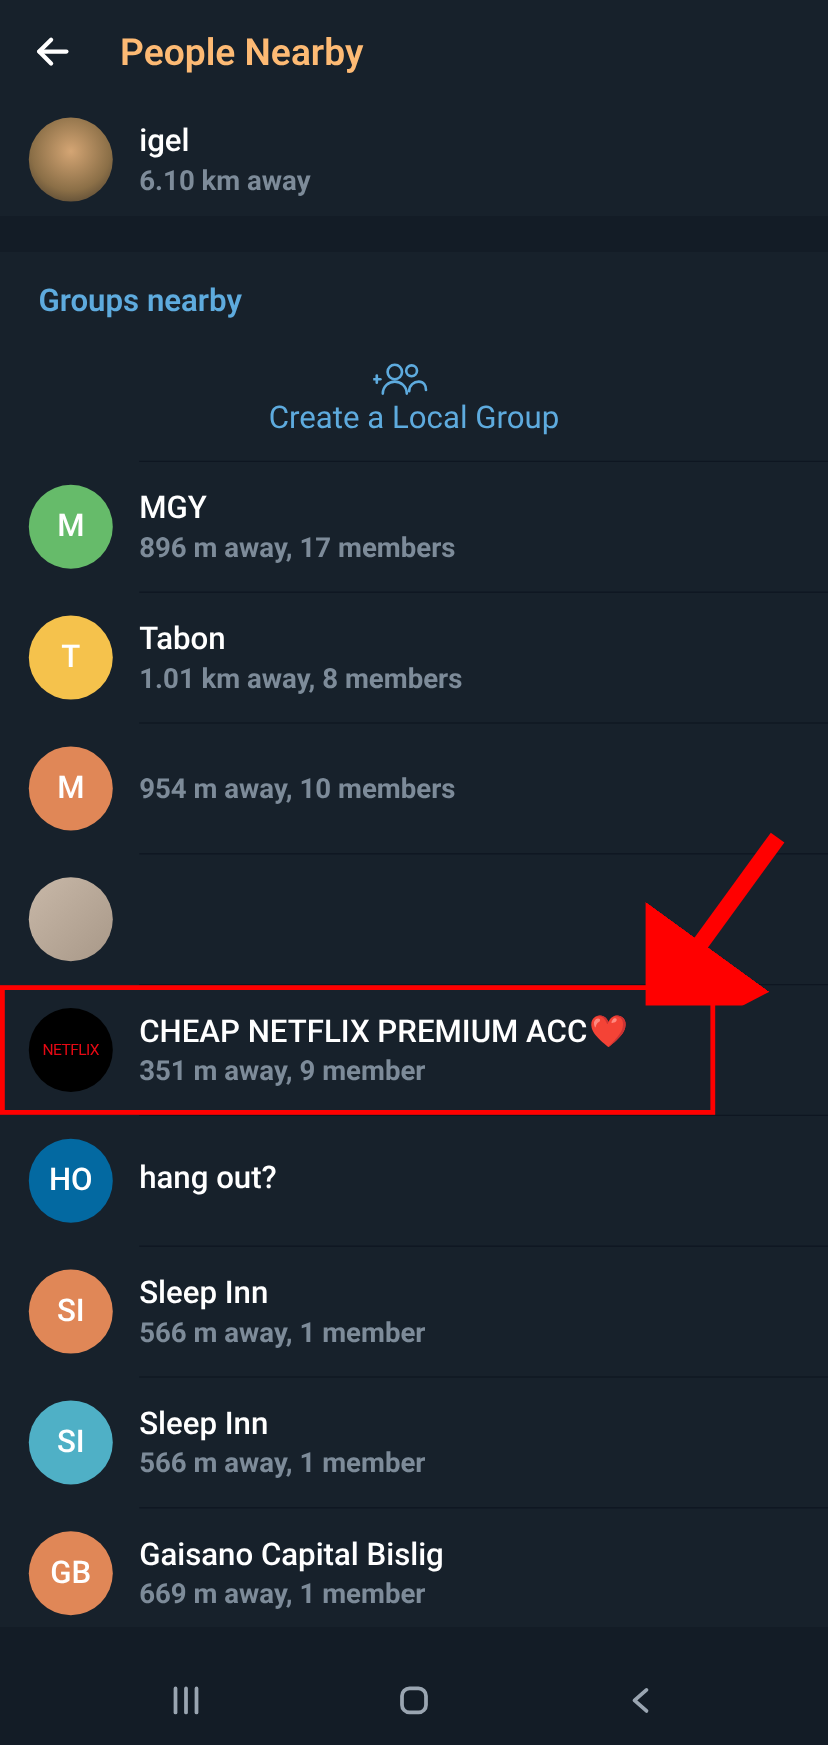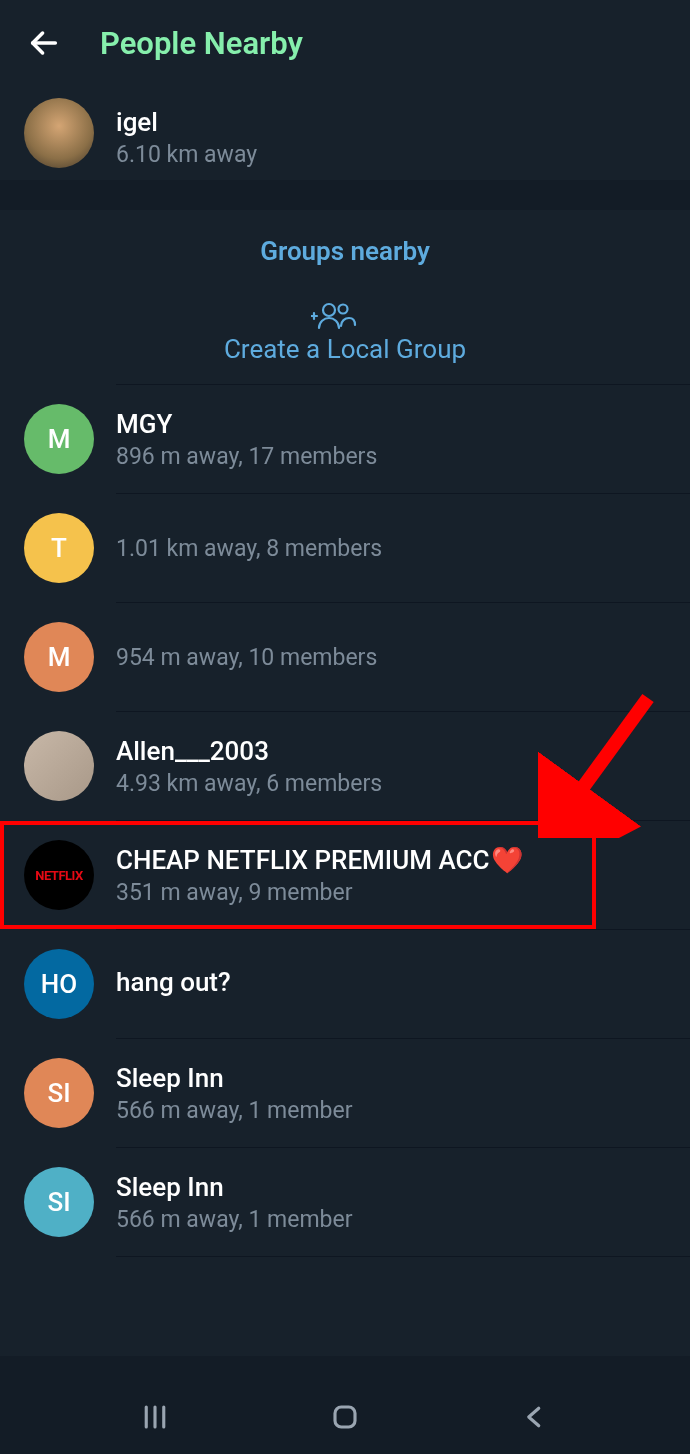--- a/index.html
+++ b/index.html
@@ -23,25 +23,25 @@
     height: 40px;
     display: flex;
     align-items: center;
     justify-content: center;
     margin-right: 36px;
   }
   .back-btn svg { stroke: #fff; }
   .header-title {
     font-size: 31px;
     font-weight: 600;
-    color: #86efac;
+    color: #fdba74;
   }
   .user-row {
     display: flex;
-    align-items: flex-end;
+    align-items: center;
     padding: 12px 24px;
     min-height: 92px;
   }
   .avatar {
     width: 70px;
     height: 70px;
     border-radius: 50%;
     margin-right: 22px;
     flex-shrink: 0;
     display: flex;
@@ -53,52 +53,52 @@
   }
   .avatar.photo1 {
     background: radial-gradient(circle at 50% 40%, #d4a574 0%, #8b6f47 60%, #3a3228 100%);
   }
   .avatar.photo2 {
     background: linear-gradient(135deg, #c8b8a8 0%, #a89888 100%);
   }
   .avatar.netflix {
     background: #000;
     font-size: 13px;
-    font-weight: 700;
+    font-weight: 400;
     color: #e50914;
     letter-spacing: -0.5px;
   }
   .avatar.green { background: #66bb6a; }
   .avatar.yellow { background: #f5c24c; }
   .avatar.orange { background: #e08757; }
   .avatar.pink { background: #0369a1; }
   .avatar.lightblue { background: #4fb0c6; }
   .row-text { flex: 1; }
   .row-name {
     font-size: 26px;
     font-weight: 500;
     color: #fff;
     margin-bottom: 4px;
     display: flex;
     align-items: center;
   }
   .row-sub {
     font-size: 23px;
     color: #7d8b99;
+    font-weight: bold;
   }
   .section-gap {
     height: 30px;
     background: #131c26;
   }
   .section-header {
     padding: 26px 32px 12px 32px;
     font-size: 26px;
     font-weight: 600;
     color: #5eabde;
-    text-align: center;
   }
   .create-row {
     display: flex;
     align-items: center;
     padding: 20px 24px;
     min-height: 80px;
     flex-direction: column;
   }
   .create-icon {
     width: 70px;
@@ -211,37 +211,34 @@
       <div class="avatar green">M</div>
       <div class="row-text">
         <div class="row-name">MGY</div>
         <div class="row-sub">896 m away, 17 members</div>
       </div>
     </div>
     <div class="divider"></div>
     <div class="group-row">
       <div class="avatar yellow">T</div>
       <div class="row-text">
+        <div class="row-name">Tabon</div>
         <div class="row-sub">1.01 km away, 8 members</div>
       </div>
     </div>
     <div class="divider"></div>
     <div class="group-row">
       <div class="avatar orange">M</div>
       <div class="row-text">
         <div class="row-sub">954 m away, 10 members</div>
       </div>
     </div>
     <div class="divider"></div>
     <div class="group-row">
       <div class="avatar photo2"></div>
-      <div class="row-text">
-        <div class="row-name">Allen___2003</div>
-        <div class="row-sub">4.93 km away, 6 members</div>
-      </div>
     </div>
     <div class="divider"></div>
     <div class="group-row highlighted">
       <div class="avatar netflix">NETFLIX</div>
       <div class="row-text">
         <div class="row-name">CHEAP NETFLIX PREMIUM ACC<span class="heart">❤️</span></div>
         <div class="row-sub">351 m away, 9 member</div>
       </div>
     </div>
     <div class="divider"></div>
@@ -261,20 +258,27 @@
     </div>
     <div class="divider"></div>
     <div class="group-row">
       <div class="avatar lightblue">SI</div>
       <div class="row-text">
         <div class="row-name">Sleep Inn</div>
         <div class="row-sub">566 m away, 1 member</div>
       </div>
     </div>
     <div class="divider"></div>
+    <div class="group-row">
+      <div class="avatar orange">GB</div>
+      <div class="row-text">
+        <div class="row-name">Gaisano Capital Bislig</div>
+        <div class="row-sub">669 m away, 1 member</div>
+      </div>
+    </div>
   </div>
 
 <div class="arrow-annotation">
   <svg width="120" height="150" viewBox="0 0 120 150">
     <defs>
       <marker id="ah" markerWidth="10" markerHeight="10" refX="2" refY="5" orient="auto">
         <polygon points="0,0 10,5 0,10" fill="#f00"></polygon>
       </marker>
     </defs>
     <line x1="110" y1="10" x2="30" y2="120" stroke="#f00" stroke-width="14" marker-end="url(#ah)"></line>

